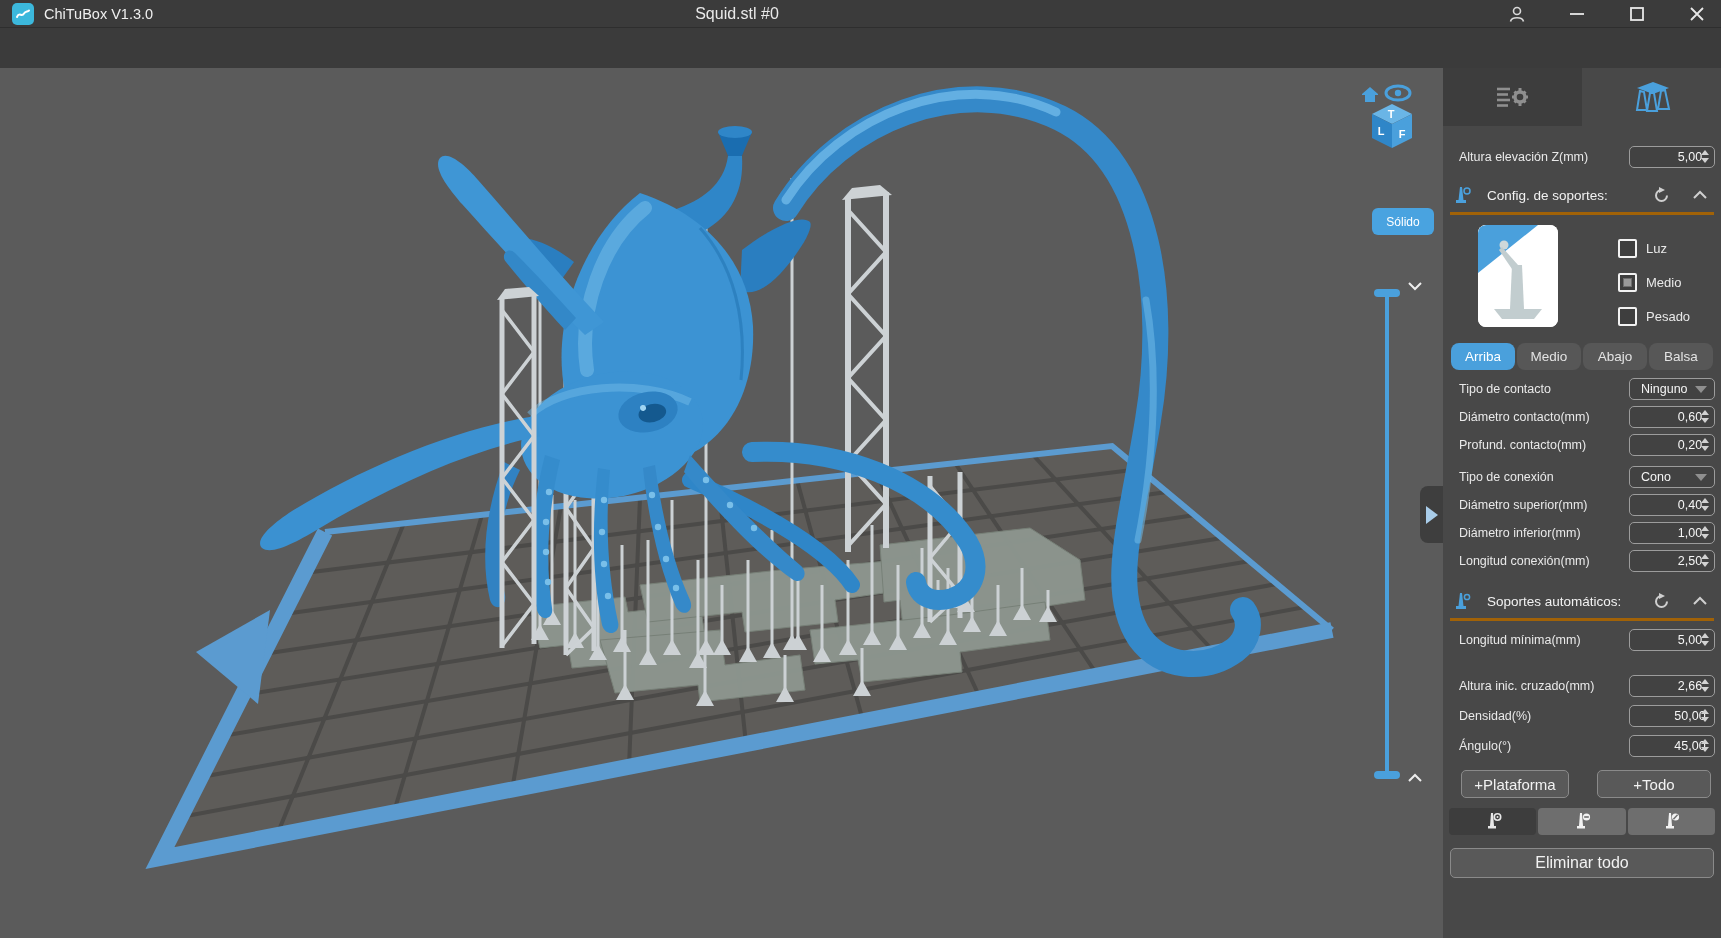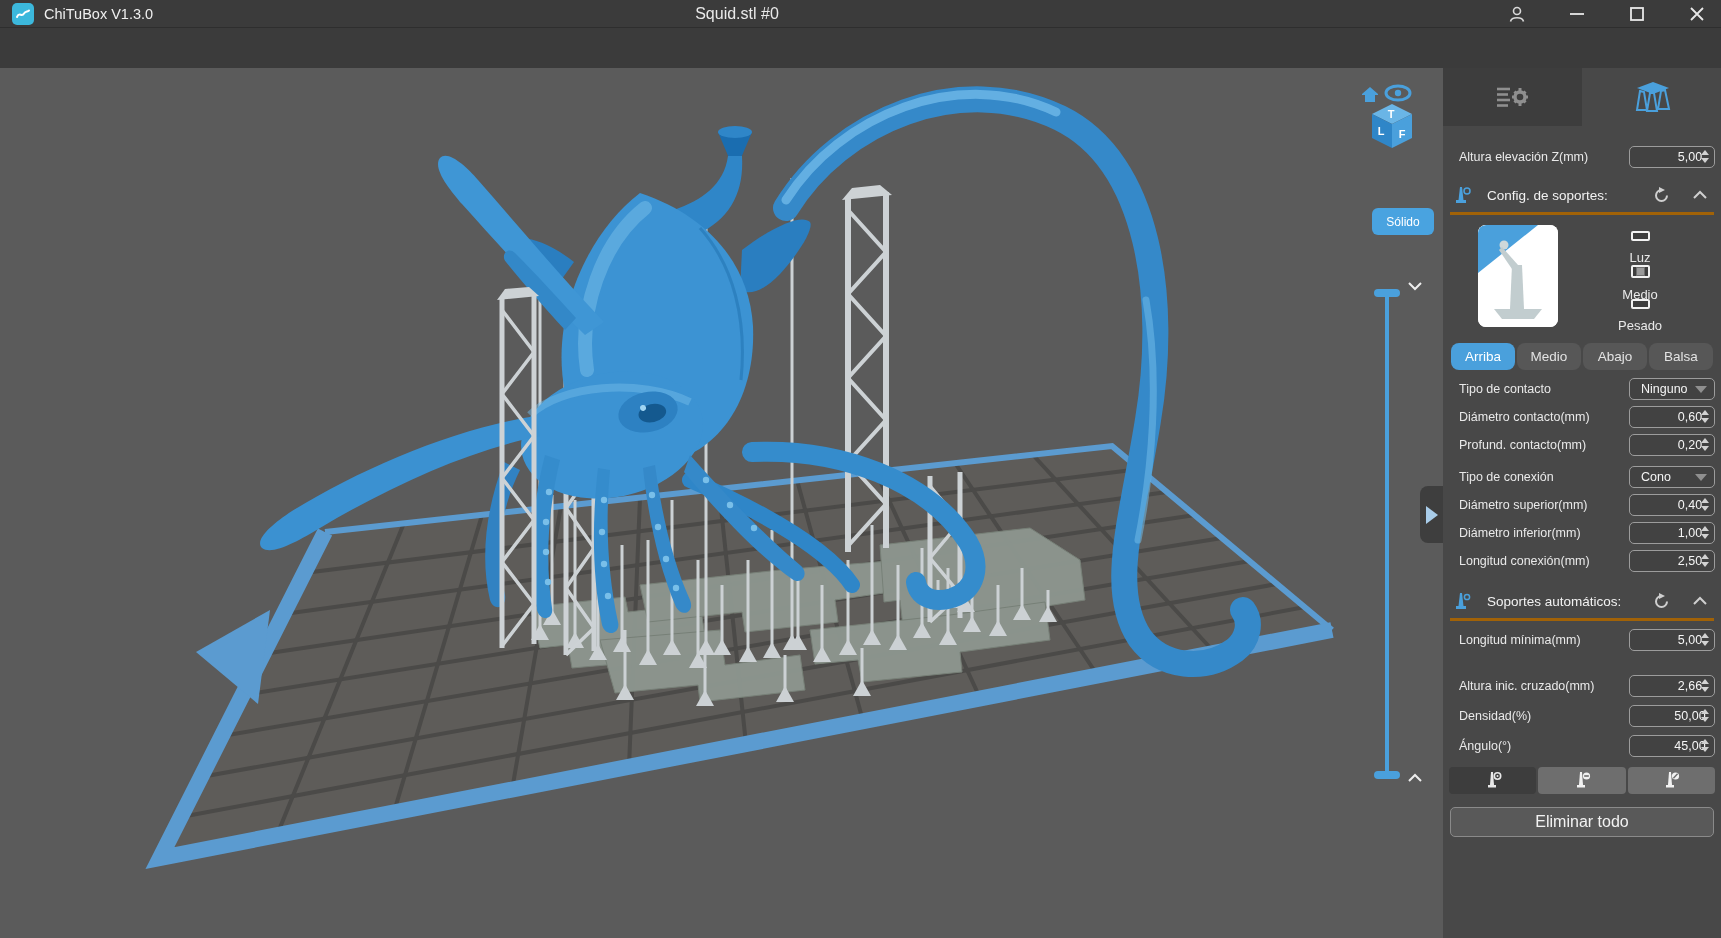--- a/index.html
+++ b/index.html
@@ -44,21 +44,21 @@
   .tri-dn{width:0;height:0;border-left:4px solid transparent;border-right:4px solid transparent;border-top:5px solid #d2d2d2;}
   .dd-tri{position:absolute;right:7px;width:0;height:0;border-left:6px solid transparent;border-right:6px solid transparent;border-top:7px solid #8f8f8f;}
   .valbox.dropdown{justify-content:flex-start;padding-left:11px;}
   .sec{display:flex;align-items:center;gap:8px;height:22px;margin:0 7px;padding:0 2px 6px 2px;border-bottom:3px solid #a16207;}
   .sec .sec-title{font-size:13.5px;color:#f2f2f2;flex:1;margin-left:8px;}
   .sec .sec-ico{margin-left:2px;}
   .icbtn{cursor:pointer;display:flex;align-items:center;}
   .preset{display:flex;margin:10px 7px 0 7px;height:108px;}
   .thumb{width:80px;height:102px;margin-left:28px;border-radius:8px;overflow:hidden;background:#fff;cursor:pointer;}
   .weights{display:flex;flex-direction:column;margin-left:60px;padding-top:6px;}
-  .wrow{display:flex;align-items:center;gap:9px;height:34px;cursor:pointer;flex-direction:column;}
+  .wrow{display:flex;align-items:center;gap:9px;height:34px;cursor:pointer;}
   .cb{width:15px;height:15px;border:2px solid #f2f2f2;border-radius:2px;background:#3e3e3e;display:flex;align-items:center;justify-content:center;}
   .cb.checked::after{content:"";width:9px;height:9px;background:#9a9a9a;box-shadow:inset 0 0 0 1px #6e6e6e;}
   .wlbl{font-size:13px;}
   .seg-tabs{display:flex;gap:2px;margin:10px 8px 0 8px;height:27px;}
   .seg{flex:1;display:flex;align-items:center;justify-content:center;background:#575757;color:#e3e3e3;
        font-size:13.5px;border-radius:8px;cursor:pointer;}
   .seg.active{background:#4aa0dc;color:#fff;}
   .fields1{margin-top:8px;}
   .gap4{height:4px;}
   .btnrow{display:flex;justify-content:space-between;margin:13px 10px 0 18px;}
@@ -485,20 +485,24 @@
         <div class="valbox">
           <span class="num">45,00</span>
           <span class="spin">
               <span class="tri-up"></span>
               <span class="tri-dn"></span>
             </span>
         </div>
       </div>
     </div>
 
+    <div class="btnrow">
+      <button class="pbtn b1">+Plataforma</button>
+      <button class="pbtn b2">+Todo</button>
+    </div>
 
     <div class="iconrow">
       <div class="ibtn active">
         <svg width="22" height="22" viewBox="0 0 22 22">
           <path d="M9,2 L11,2 L12,15 L8,15 Z" fill="#e8e8e8"></path>
             <rect x="6" y="15" width="8" height="2.5" fill="#e8e8e8"></rect>
           <circle cx="15.5" cy="6" r="3.2" fill="none" stroke="#e8e8e8" stroke-width="1.6"></circle>
             <circle cx="15.5" cy="6" r="1" fill="#e8e8e8"></circle>
         </svg>
       </div>

